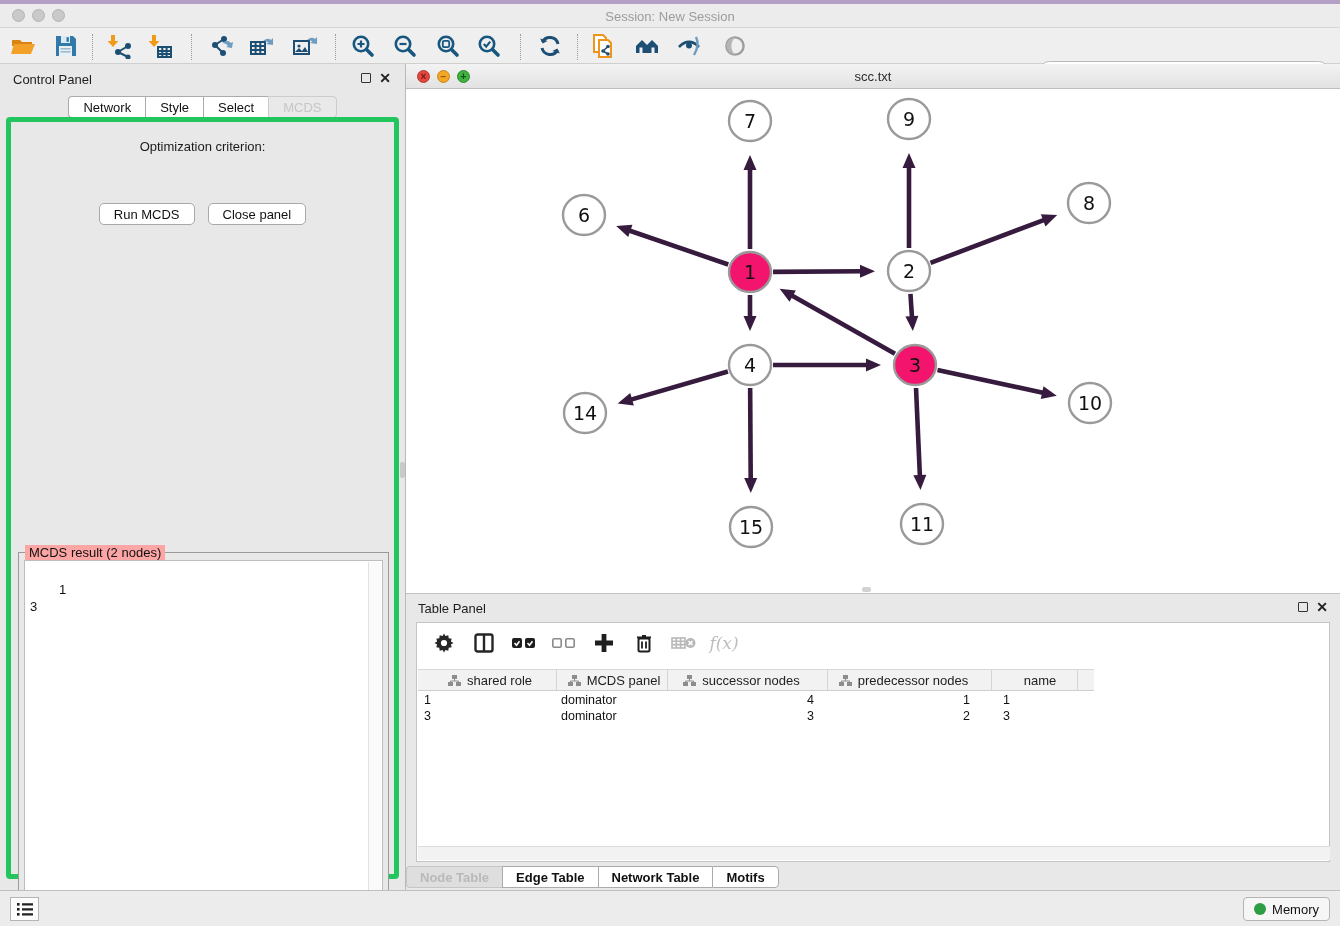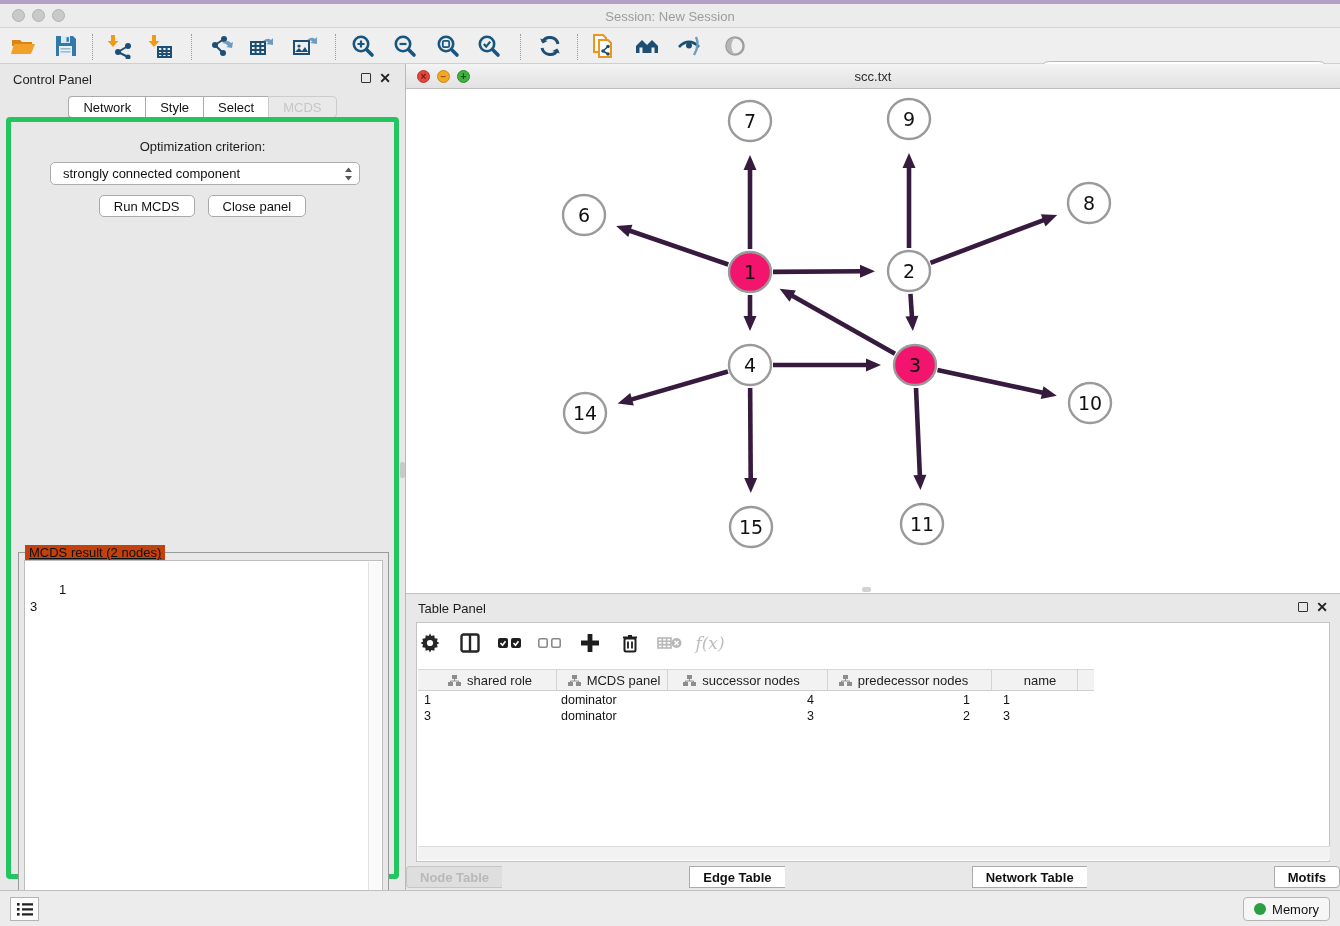--- a/index.html
+++ b/index.html
@@ -28,53 +28,53 @@
   .close-x { font-size:14px; font-weight:bold; color:#222; line-height:10px; }
   .cp-tabs { top:32px; left:0; width:100%; display:flex; justify-content:center; }
   .cp-tab { border:1px solid #ababab; border-right:none; background:#fff; color:#111; font-size:13px; padding:3px 14px; height:22px; line-height:15px; }
   .cp-tab:first-child { border-radius:4px 0 0 4px; }
   .cp-tab:last-child { border-right:1px solid #c9c9c9; border-radius:0 4px 4px 0; }
   .cp-tab.sel { background:#e9e9e9; color:#c6c6c6; border-color:#cccccc; }
   .cp-body { left:6px; top:53px; width:393px; height:762px; border:5px solid #22c55e; border-radius:4px; background:#e8e8e8; }
   .opt-label { width:100%; text-align:center; top:17px; font-size:13px; color:#1a1a1a; }
   .opt-select { left:39px; top:40px; width:310px; height:23px; background:#fff; border:1px solid #adadad; border-radius:5px; display:flex; align-items:center; padding:0 6px 0 12px; font-size:13px; color:#111; }
   .opt-select .grow { flex:1; }
-  .cp-buttons { top:73px; width:100%; display:flex; justify-content:center; gap:13px; }
+  .cp-buttons { top:81px; width:100%; display:flex; justify-content:center; gap:13px; }
   .cp-btn { background:#fff; border:1px solid #a9a9a9; border-radius:5px; font-size:13px; color:#111; padding:3px 14px; height:22px; }
   .result-group { left:7px; top:430px; width:371px; height:381px; border:1px solid #9a9a9a; background:#e8e8e8; }
-  .result-legend { left:6px; top:-8px; background:#c2410c; padding:0 4px; font-size:13px; color:#111;text-decoration:underline; }
+  .result-legend { left:6px; top:-8px; background:#fca5a5; padding:0 4px; font-size:13px; color:#111; }
   .result-area { left:5px; top:7px; width:359px; height:367px; background:#fff; border:1px solid #bdbdbd; font-size:13px; color:#111; padding:3px 0 0 5px; line-height:17px; white-space:pre; overflow:hidden; }
   .result-scroll { right:1px; top:1px; width:13px; height:365px; background:#fafafa; border-left:1px solid #e2e2e2; }
 
   
   .net-window { left:406px; top:64px; width:934px; height:529px; background:#fff; }
   .net-titlebar { left:0; top:0; width:100%; height:25px; background:linear-gradient(#f3f3f3,#e2e2e2); border-bottom:1px solid #bdbdbd; }
   .traffic { width:13px; height:13px; border-radius:50%; top:6px; display:flex; align-items:center; justify-content:center; font-size:10px; font-weight:bold; line-height:13px; }
   .net-title { width:100%; text-align:center; top:5px; font-size:13px; color:#2c2c2c; }
   .net-canvas { left:0; top:25px; width:934px; height:504px; background:#ffffff; }
 
   
   .table-panel { left:406px; top:593px; width:934px; height:297px; background:#e8e8e8; border-top:1px solid #c2c2c2; }
   .tp-title { left:12px; top:7px; font-size:13px; color:#1d1d1d; }
   .tp-container { left:10px; top:28px; width:914px; height:240px; background:#fff; border:1px solid #c4c4c4; }
-  .tp-toolbar { left:0; top:0; width:100%; height:40px; display:flex; align-items:center; gap:14px; padding-left:0; }
+  .tp-toolbar { left:0; top:0; width:100%; height:40px; display:flex; align-items:center; gap:14px; padding-left:14px; }
   .tp-tool { width:26px; height:26px; display:flex; align-items:center; justify-content:center; }
   .thead { left:1px; top:46px; width:676px; height:22px; display:flex; background:#f2f2f2; border-top:1px solid #d8d8d8; border-bottom:1px solid #cfcfcf; }
   .th { display:flex; align-items:center; gap:6px; justify-content:center; font-size:13px; color:#222; border-right:1px solid #d4d4d4; height:100%; }
   .trow { display:flex; height:16px; font-size:12.5px; color:#111; }
   .td { height:100%; line-height:16px; overflow:hidden; }
   .c0 { width:139px; padding-left:6px; }
   .c1 { width:111px; padding-left:4px; }
   .c2 { width:160px; text-align:right; padding-right:14px; }
   .c3 { width:164px; text-align:right; padding-right:22px; }
   .c4 { width:86px;  padding-left:11px; }
   .th.c2,.th.c3 { text-align:center; padding-right:12px; }
   .tbody { left:1px; top:69px; width:676px; }
   .tp-hscroll { left:1px; bottom:1px; width:912px; height:14px; background:#f2f2f2; border-top:1px solid #dcdcdc; }
-  .tp-tabs { top:272px; width:100%; display:flex; justify-content:space-between; }
+  .tp-tabs { top:272px; width:100%; display:flex; justify-content:flex-start; }
   .tp-tab { border:1px solid #ababab; border-right:none; background:#fff; color:#111; font-size:13px; font-weight:bold; padding:3px 13px; height:22px; line-height:15px; }
   .tp-tab:first-child { border-radius:4px 0 0 4px; }
   .tp-tab:last-child { border-right:1px solid #ababab; border-radius:0 4px 4px 0; }
   .tp-tab.sel { background:#dedede; color:#b9b9b9; border-color:#c6c6c6; font-weight:bold; }
 
   
   .statusbar { left:0; top:890px; width:1340px; height:36px; background:#ececec; border-top:1px solid #c0c0c0; }
   .list-btn { left:10px; top:6px; width:29px; height:24px; background:#fdfdfd; border:1px solid #b4b4b4; display:flex; align-items:center; justify-content:center; }
   .mem-btn { right:10px; top:6px; height:24px; background:#f6f6f6; border:1px solid #b4b4b4; border-radius:4px; display:flex; align-items:center; gap:6px; padding:0 10px; font-size:13px; color:#111; }
   .mem-dot { width:12px; height:12px; border-radius:50%; background:#2e9e44; }
@@ -242,28 +242,20 @@
     <span class="close-x">✕</span>
   </div>
   <div class="abs cp-tabs">
     <div class="cp-tab">Network</div>
     <div class="cp-tab">Style</div>
     <div class="cp-tab">Select</div>
     <div class="cp-tab sel">MCDS</div>
   </div>
   <div class="abs cp-body">
     <div class="abs opt-label">Optimization criterion:</div>
-    <div class="abs opt-select">
-      <span>strongly connected component</span>
-      <span class="grow"></span>
-      <svg width="9" height="14" viewBox="0 0 9 14">
-          <path d="M4.5 0.5 L8 5 H1 z" fill="#555"></path>
-          <path d="M4.5 13.5 L1 9 H8 z" fill="#555"></path>
-        </svg>
-    </div>
     <div class="abs cp-buttons">
       <button class="cp-btn">Run MCDS</button>
       <button class="cp-btn">Close panel</button>
     </div>
     <div class="abs result-group">
       <div class="abs result-legend">MCDS result (2 nodes)</div>
       <div class="abs result-area">
         1
 3<div class="abs result-scroll"></div>
       </div>

